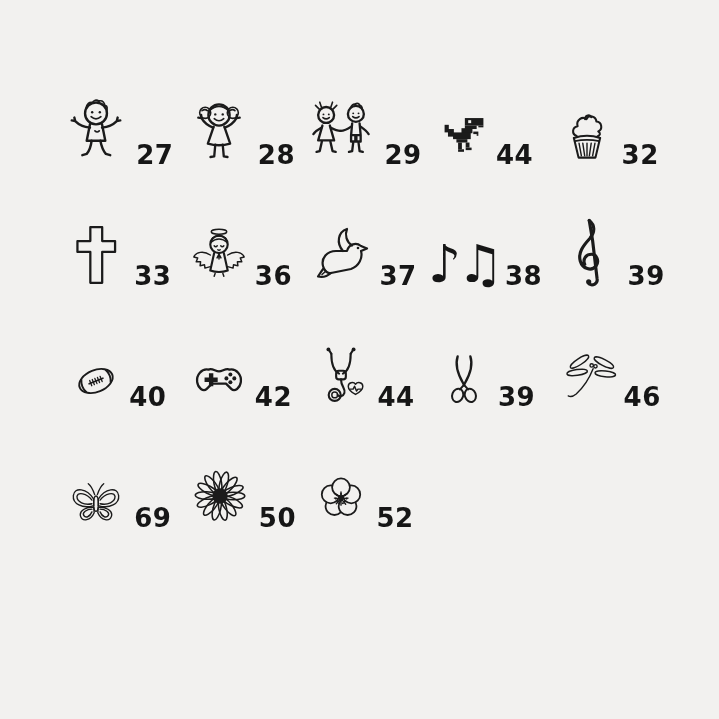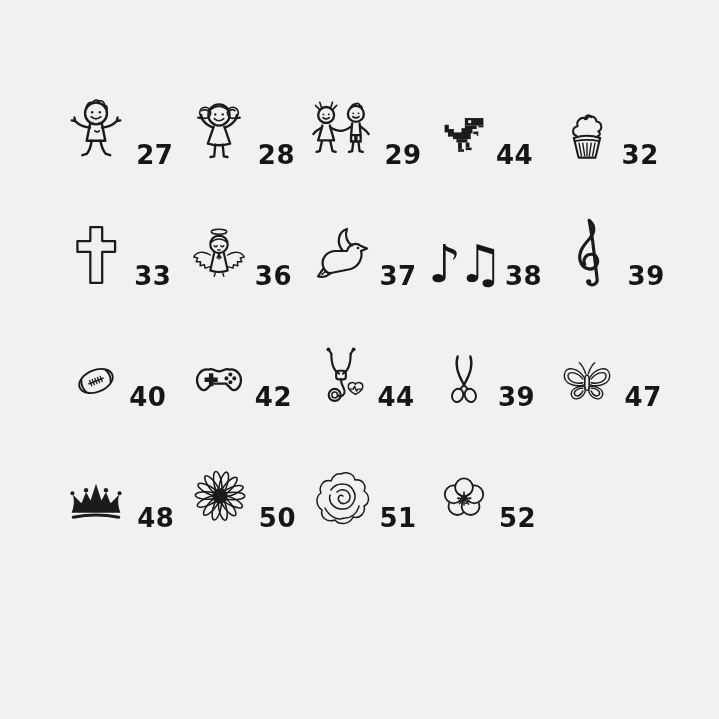--- a/index.html
+++ b/index.html
@@ -243,48 +243,49 @@
         <path class="ln" style="stroke-width:2.6" d="M25 7 C22 16 26 28 31.2 37"></path>
         <path class="ln" style="stroke-width:2.6" d="M39 7 C42 16 38 28 32.8 37"></path>
         <circle class="fl" cx="32" cy="38.5" r="1.7"></circle>
         <path class="ln" d="M31 39.5 L27.5 43.5 M33 39.5 L36.5 43.5"></path>
         <ellipse class="ln" cx="25" cy="50" rx="6" ry="7.5" transform="rotate(20 25 50)"></ellipse>
         <ellipse class="ln" cx="39" cy="50" rx="6" ry="7.5" transform="rotate(-20 39 50)"></ellipse>
       </svg>
       <span class="num">39</span>
     </div>
 
+    <div class="cell">
+      <svg class="icon" width="64" height="60" viewBox="0 0 64 64">
+        <circle class="ln t" cx="37" cy="17.5" r="1.8"></circle>
+        <circle class="ln t" cx="41" cy="18.5" r="1.8"></circle>
+        <path class="ln t" d="M38.5 21 C35 30 28 41 20.5 48 C17.5 50.5 14.5 51.5 12 50"></path>
+        <ellipse class="ln t" cx="24" cy="13.5" rx="11.5" ry="3.3" transform="rotate(-33 24 13.5)"></ellipse>
+        <ellipse class="ln t" cx="21.5" cy="25" rx="11" ry="3.1" transform="rotate(-8 21.5 25)"></ellipse>
+        <ellipse class="ln t" cx="50" cy="14.5" rx="11.5" ry="3.3" transform="rotate(27 50 14.5)"></ellipse>
+        <ellipse class="ln t" cx="51.5" cy="26.5" rx="11" ry="3.1" transform="rotate(6 51.5 26.5)"></ellipse>
+      </svg>
+      <span class="num">46</span>
+    </div>
 
     <div class="cell">
       <svg class="icon" width="66" height="58" viewBox="0 0 64 64">
         <path class="ln t" d="M30.5 25 Q27.5 16 23.5 13 M33.5 25 Q36.5 16 40.5 13"></path>
         <ellipse class="ln t" cx="32" cy="35" rx="2.6" ry="8.5"></ellipse>
         <path class="ln t" d="M29.5 30 C22 18 8 16 7 26 C6 35 17 41 29.5 37 Z"></path>
         <path class="ln t" d="M27.5 31 C21.5 23 12 22 11 27 C11 33 19 37 27.5 35"></path>
         <path class="ln t" d="M34.5 30 C42 18 56 16 57 26 C58 35 47 41 34.5 37 Z"></path>
         <path class="ln t" d="M36.5 31 C42.5 23 52 22 53 27 C53 33 45 37 36.5 35"></path>
         <path class="ln t" d="M29.5 39 C21 38 13 43 15 49 C17 55 26 54 30 45 Z"></path>
         <path class="ln t" d="M27.5 41 C21.5 41 16.5 45 18.5 48 C20.5 51 25 50 27.5 44"></path>
         <path class="ln t" d="M34.5 39 C43 38 51 43 49 49 C47 55 38 54 34 45 Z"></path>
         <path class="ln t" d="M36.5 41 C42.5 41 47.5 45 45.5 48 C43.5 51 39 50 36.5 44"></path>
       </svg>
-      <span class="num">47</span>
-    </div>
-
-    <div class="cell">
-      <svg class="icon" width="72" height="58" viewBox="0 0 64 64">
-        <path class="fl" d="M5 45 C7.5 39 8.5 32 6.5 25 L16 34.5 L21 22 L26 31.5 L32 13 L38 31.5 L43 22 L48 34.5 L57.5 25 C55.5 32 56.5 39 59 45 Z"></path>
-        <circle class="fl" cx="6" cy="23.5" r="2.2"></circle>
-        <circle class="fl" cx="58" cy="23.5" r="2.2"></circle>
-        <circle class="fl" cx="21" cy="20" r="2.4"></circle>
-        <circle class="fl" cx="43" cy="20" r="2.4"></circle>
-        <path class="ln" style="stroke-width:3.4" d="M7 50 Q32 45 57 50"></path>
-      </svg>
-      <span class="num">48</span>
-    </div>
+      <span class="num">69</span>
+    </div>
+
 
 
     <div class="cell">
       <svg class="icon" width="70" height="66" viewBox="0 0 64 64">
         <g>
           <ellipse class="ln t" cx="46" cy="31" rx="11" ry="3.7" transform="rotate(0 33 31)"></ellipse>
           <ellipse class="ln t" cx="46" cy="31" rx="11" ry="3.7" transform="rotate(26 33 31)"></ellipse>
           <ellipse class="ln t" cx="46" cy="31" rx="11" ry="3.7" transform="rotate(52 33 31)"></ellipse>
           <ellipse class="ln t" cx="46" cy="31" rx="11" ry="3.7" transform="rotate(78 33 31)"></ellipse>
           <ellipse class="ln t" cx="46" cy="31" rx="11" ry="3.7" transform="rotate(104 33 31)"></ellipse>
@@ -296,29 +297,20 @@
           <ellipse class="ln t" cx="46" cy="31" rx="11" ry="3.7" transform="rotate(260 33 31)"></ellipse>
           <ellipse class="ln t" cx="46" cy="31" rx="11" ry="3.7" transform="rotate(286 33 31)"></ellipse>
           <ellipse class="ln t" cx="46" cy="31" rx="11" ry="3.7" transform="rotate(312 33 31)"></ellipse>
           <ellipse class="ln t" cx="46" cy="31" rx="11" ry="3.7" transform="rotate(338 33 31)"></ellipse>
         </g>
         <circle class="fl" cx="33" cy="31" r="7.5"></circle>
       </svg>
       <span class="num">50</span>
     </div>
 
-    <div class="cell">
-      <svg class="icon" width="66" height="64" viewBox="0 0 64 64">
-        <path class="ln t" d="M32 8 C38 5 45 8 46 14 C53 13 58 19 55 25 C61 29 61 37 55 40 C57 47 51 53 44 51 C41 58 31 60 26 54 C18 57 11 51 13 44 C7 40 6 31 12 27 C9 20 15 13 22 15 C24 9 29 7 32 8 Z"></path>
-        <path class="ln t" d="M22 24 C27 16 40 16 44 24 C49 31 44 42 35 43 C26 44 19 37 21 29"></path>
-        <path class="ln t" d="M28 26 C33 21 41 25 41 31 C41 37 33 40 30 35 C28 31 31 28 34 30"></path>
-        <path class="ln t" d="M16 42 C20 50 28 55 35 52 M50 40 C48 48 42 52 36 52"></path>
-      </svg>
-      <span class="num">51</span>
-    </div>
 
     <div class="cell">
       <svg class="icon" width="60" height="60" viewBox="0 0 64 64">
         <circle class="ln m bgfill" style="fill:#f2f1ef" cx="25" cy="38.5" r="9.5"></circle>
         <circle class="ln m" style="fill:#f2f1ef" cx="39" cy="38.5" r="9.5"></circle>
         <circle class="ln m" style="fill:#f2f1ef" cx="21" cy="26" r="9.5"></circle>
         <circle class="ln m" style="fill:#f2f1ef" cx="43" cy="26" r="9.5"></circle>
         <circle class="ln m" style="fill:#f2f1ef" cx="32" cy="18.5" r="9.5"></circle>
         <g class="fl">
           <circle cx="28" cy="27" r="1.1"></circle>

